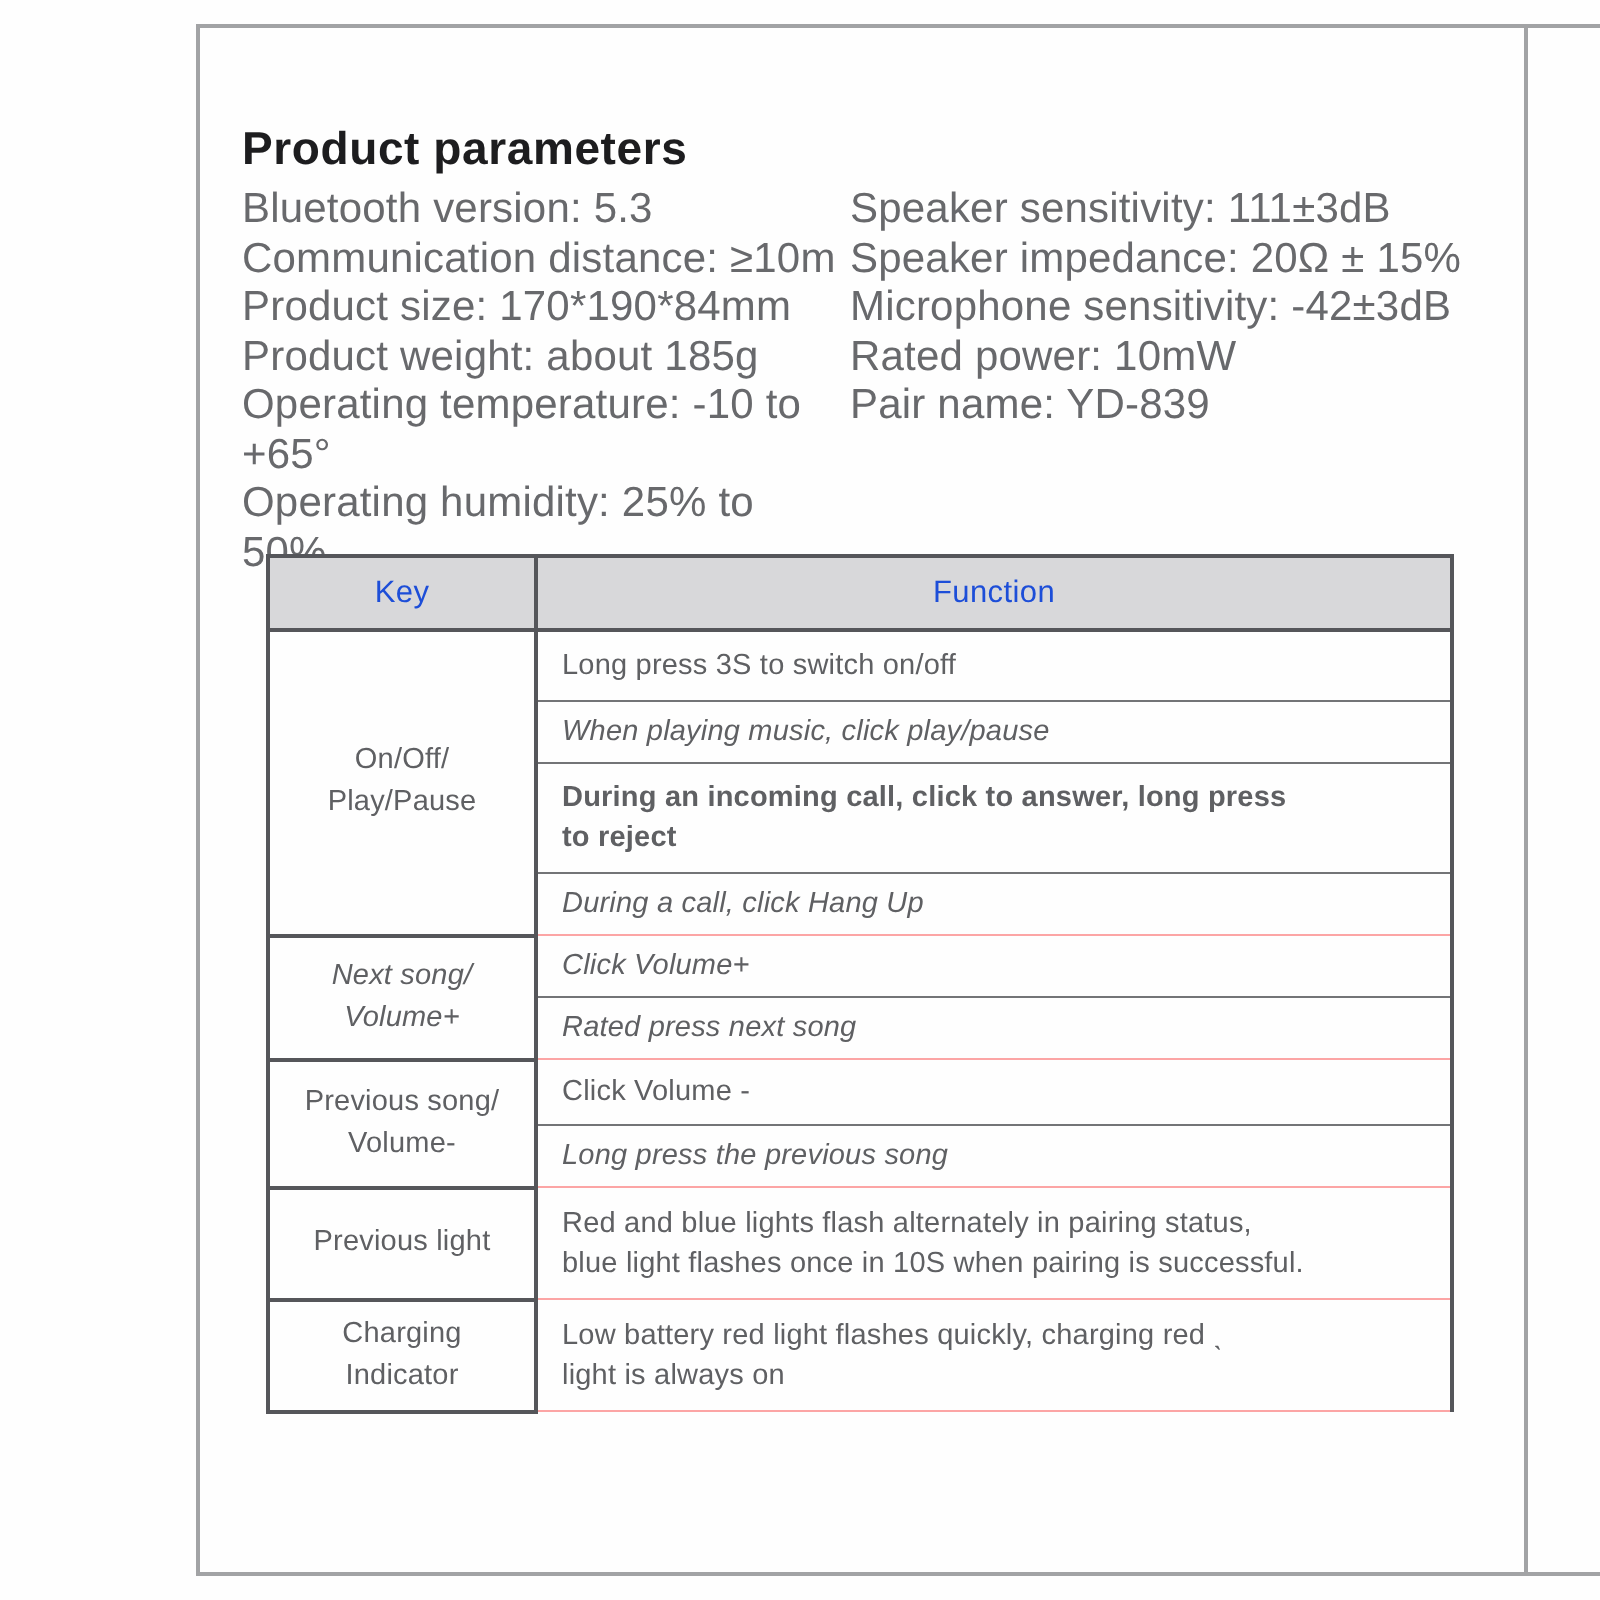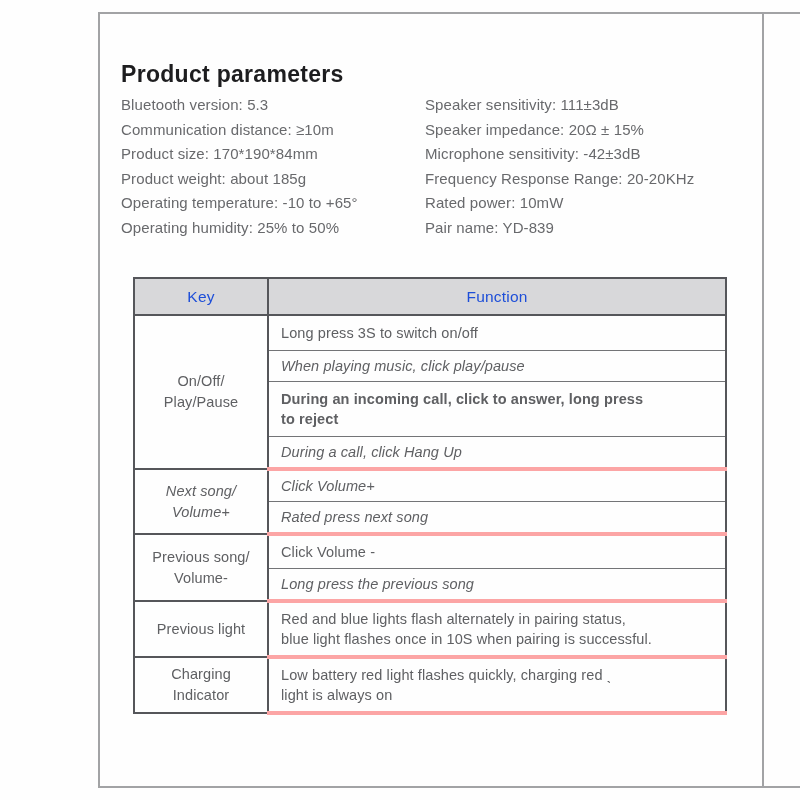--- a/index.html
+++ b/index.html
@@ -47,21 +47,21 @@
 
   
   .specs {
     position: absolute;
     left: 121px;
     top: 93px;
     width: 630px;
     display: flex;
   }
   .specs-col {
-    font-size: 15px;
+    font-size: 21px;
     line-height: 24.5px;
     letter-spacing: 0.1px;
     color: #68696c;
   }
   .specs-col.left  { width: 304px; }
   .specs-col.right { flex: 1; }
 
   
   table.keytable {
     position: absolute;
@@ -96,21 +96,21 @@
     border: 2px solid #55565a;
   }
   td.fn {
     padding: 0 8px 0 12px;
     line-height: 20px;
     letter-spacing: 0.1px;
     border-left: 2px solid #55565a;
     border-right: 2px solid #55565a;
   }
   td.fn.sep { border-bottom: 1px solid #737477; margin-left: 31px; }
-  td.fn.end { border-bottom: 4px solid #fca5a5; }
+  td.fn.end { border-bottom: 1px solid #fca5a5; }
   tr.h34 td { height: 34px; }
   tr.h30 td { height: 30px; font-style: italic; }
   tr.h32 td { height: 32px; }
   tr.h54 td { height: 54px; font-weight: bold; }
   tr.h52 td { height: 52px; }
 </style>
 </head>
 <body>
 
 <div class="frame-h top"></div>
@@ -126,21 +126,20 @@
     <div>Communication distance: ≥10m</div>
     <div>Product size: 170*190*84mm</div>
     <div>Product weight: about 185g</div>
     <div>Operating temperature: -10 to +65°</div>
     <div>Operating humidity: 25% to 50%</div>
   </div>
   <div class="specs-col right">
     <div>Speaker sensitivity: 111±3dB</div>
     <div>Speaker impedance: 20Ω ± 15%</div>
     <div>Microphone sensitivity: -42±3dB</div>
-    <div>Frequency Response Range: 20-20KHz</div>
     <div>Rated power: 10mW</div>
     <div>Pair name: YD-839</div>
   </div>
 </div>
 
 <table class="keytable">
   <colgroup>
     <col class="c-key">
     <col class="c-fn">
   </colgroup>

